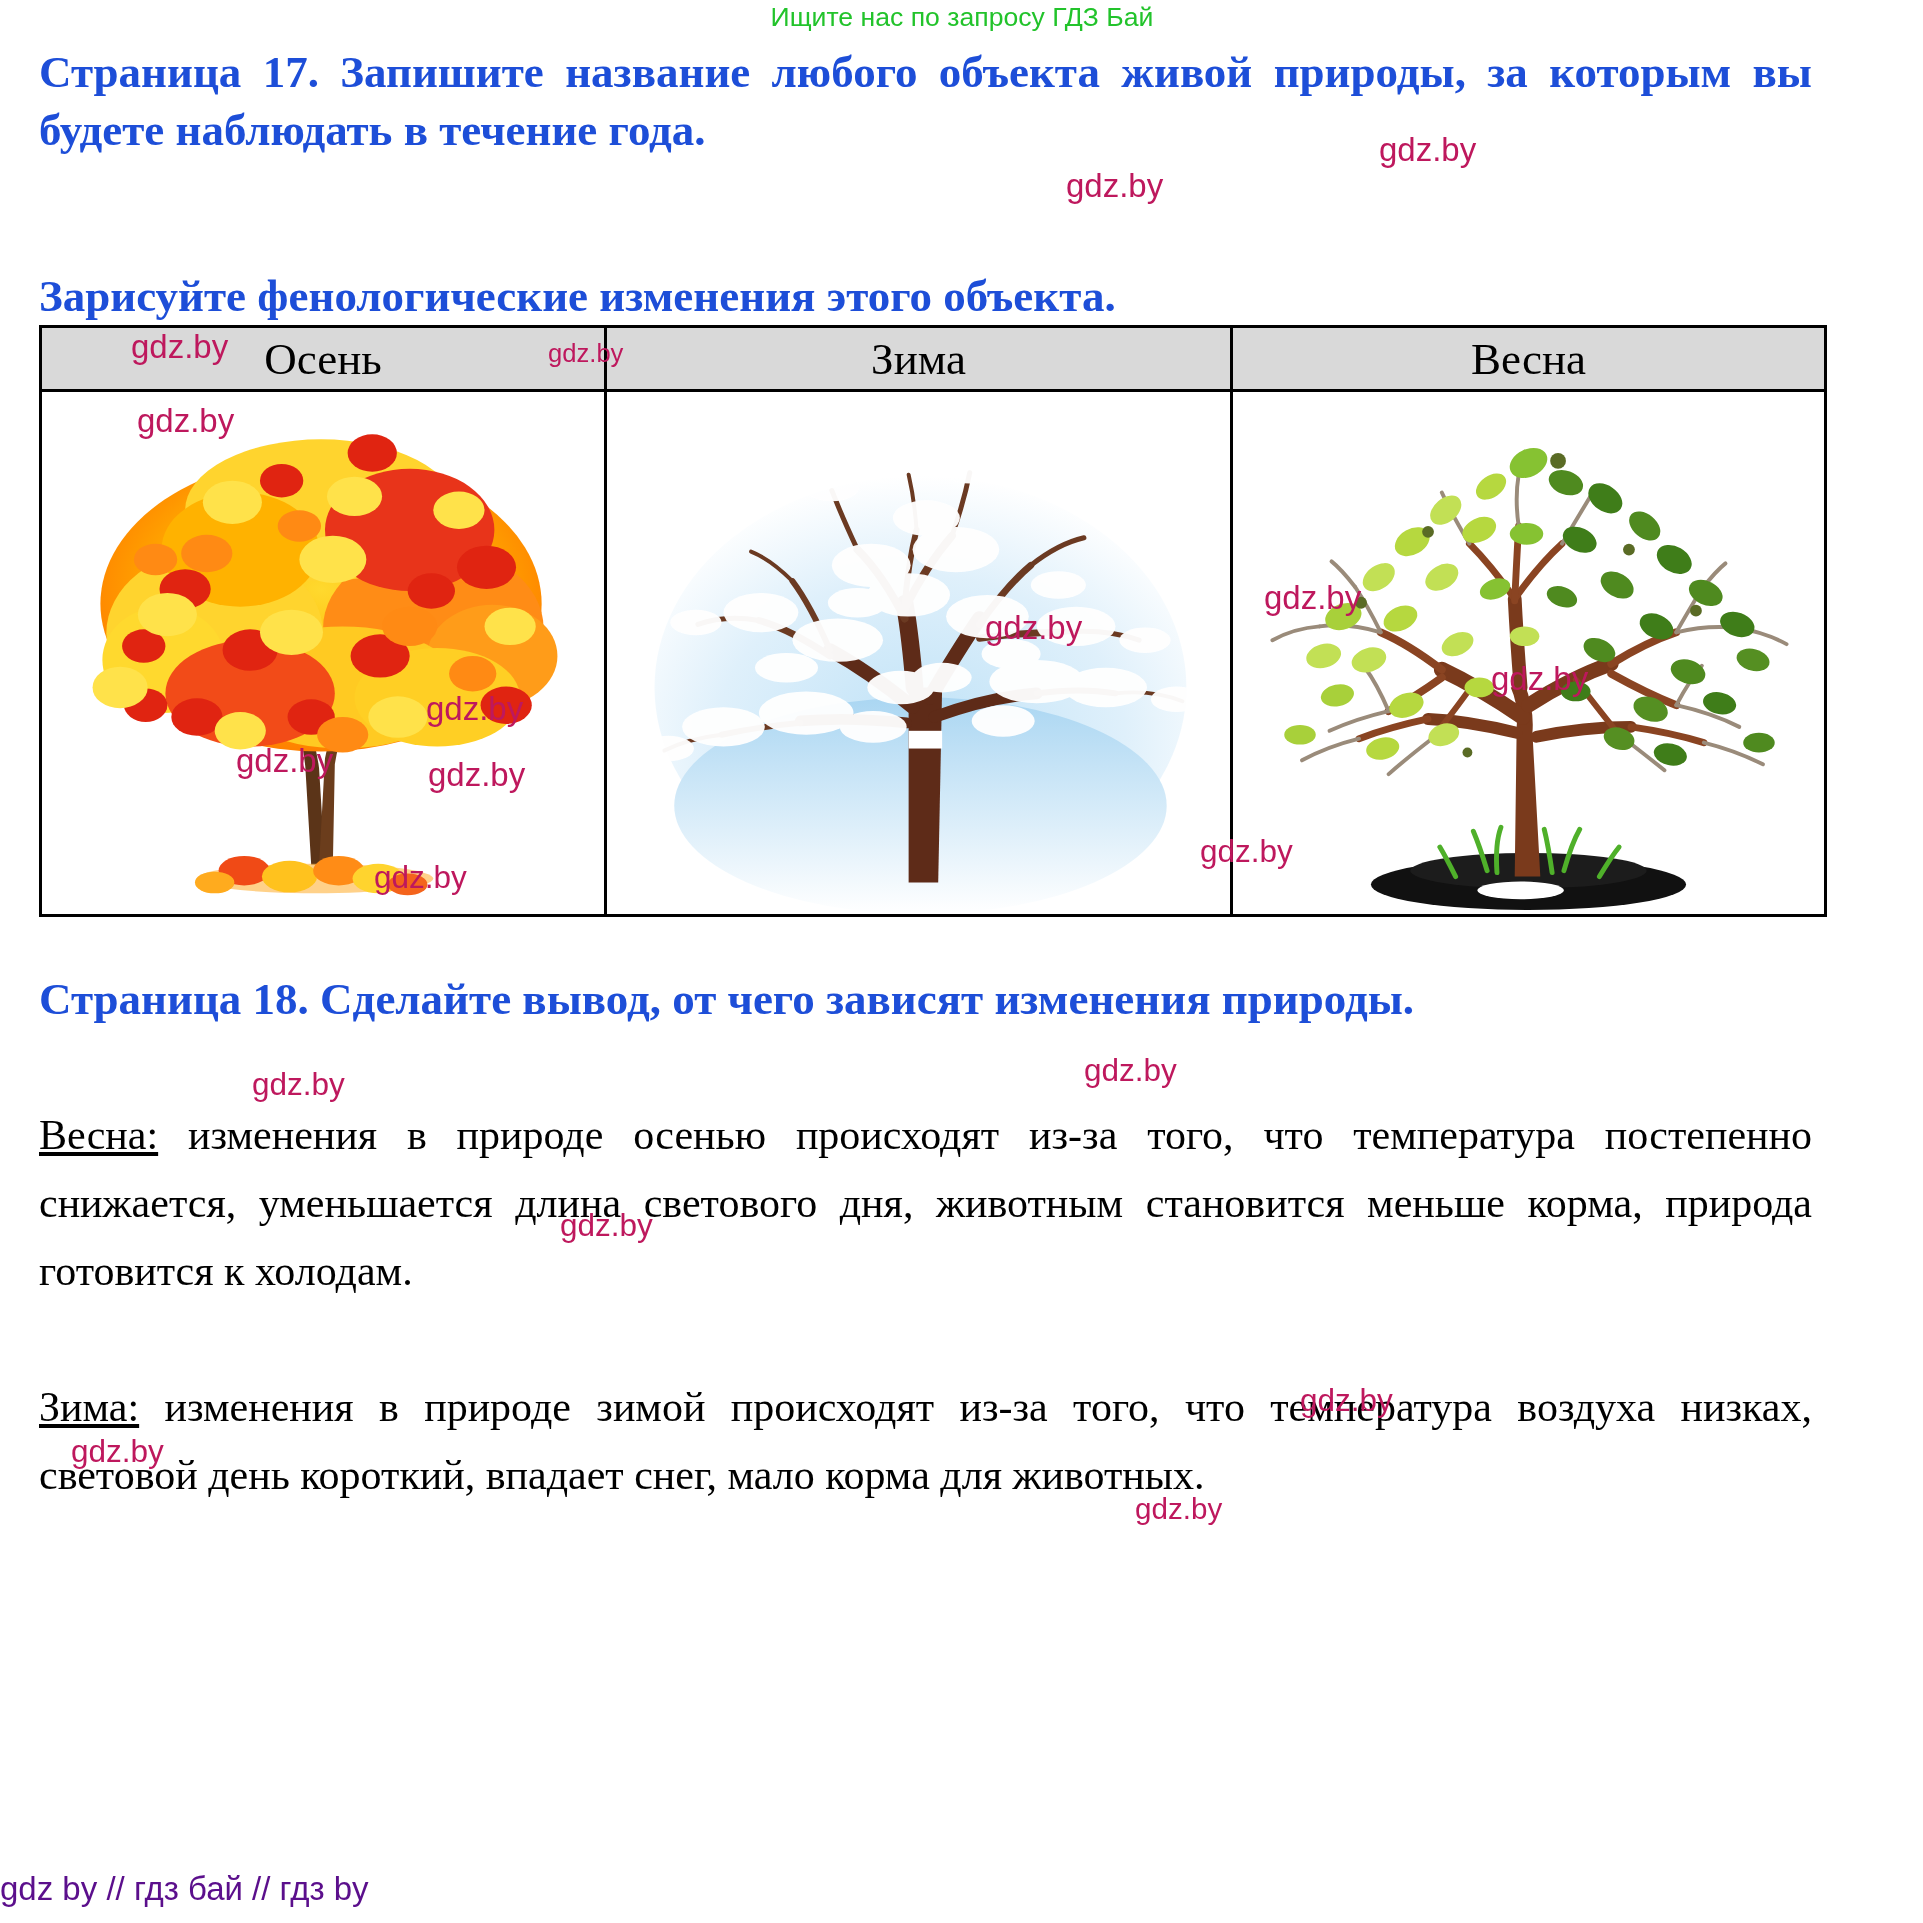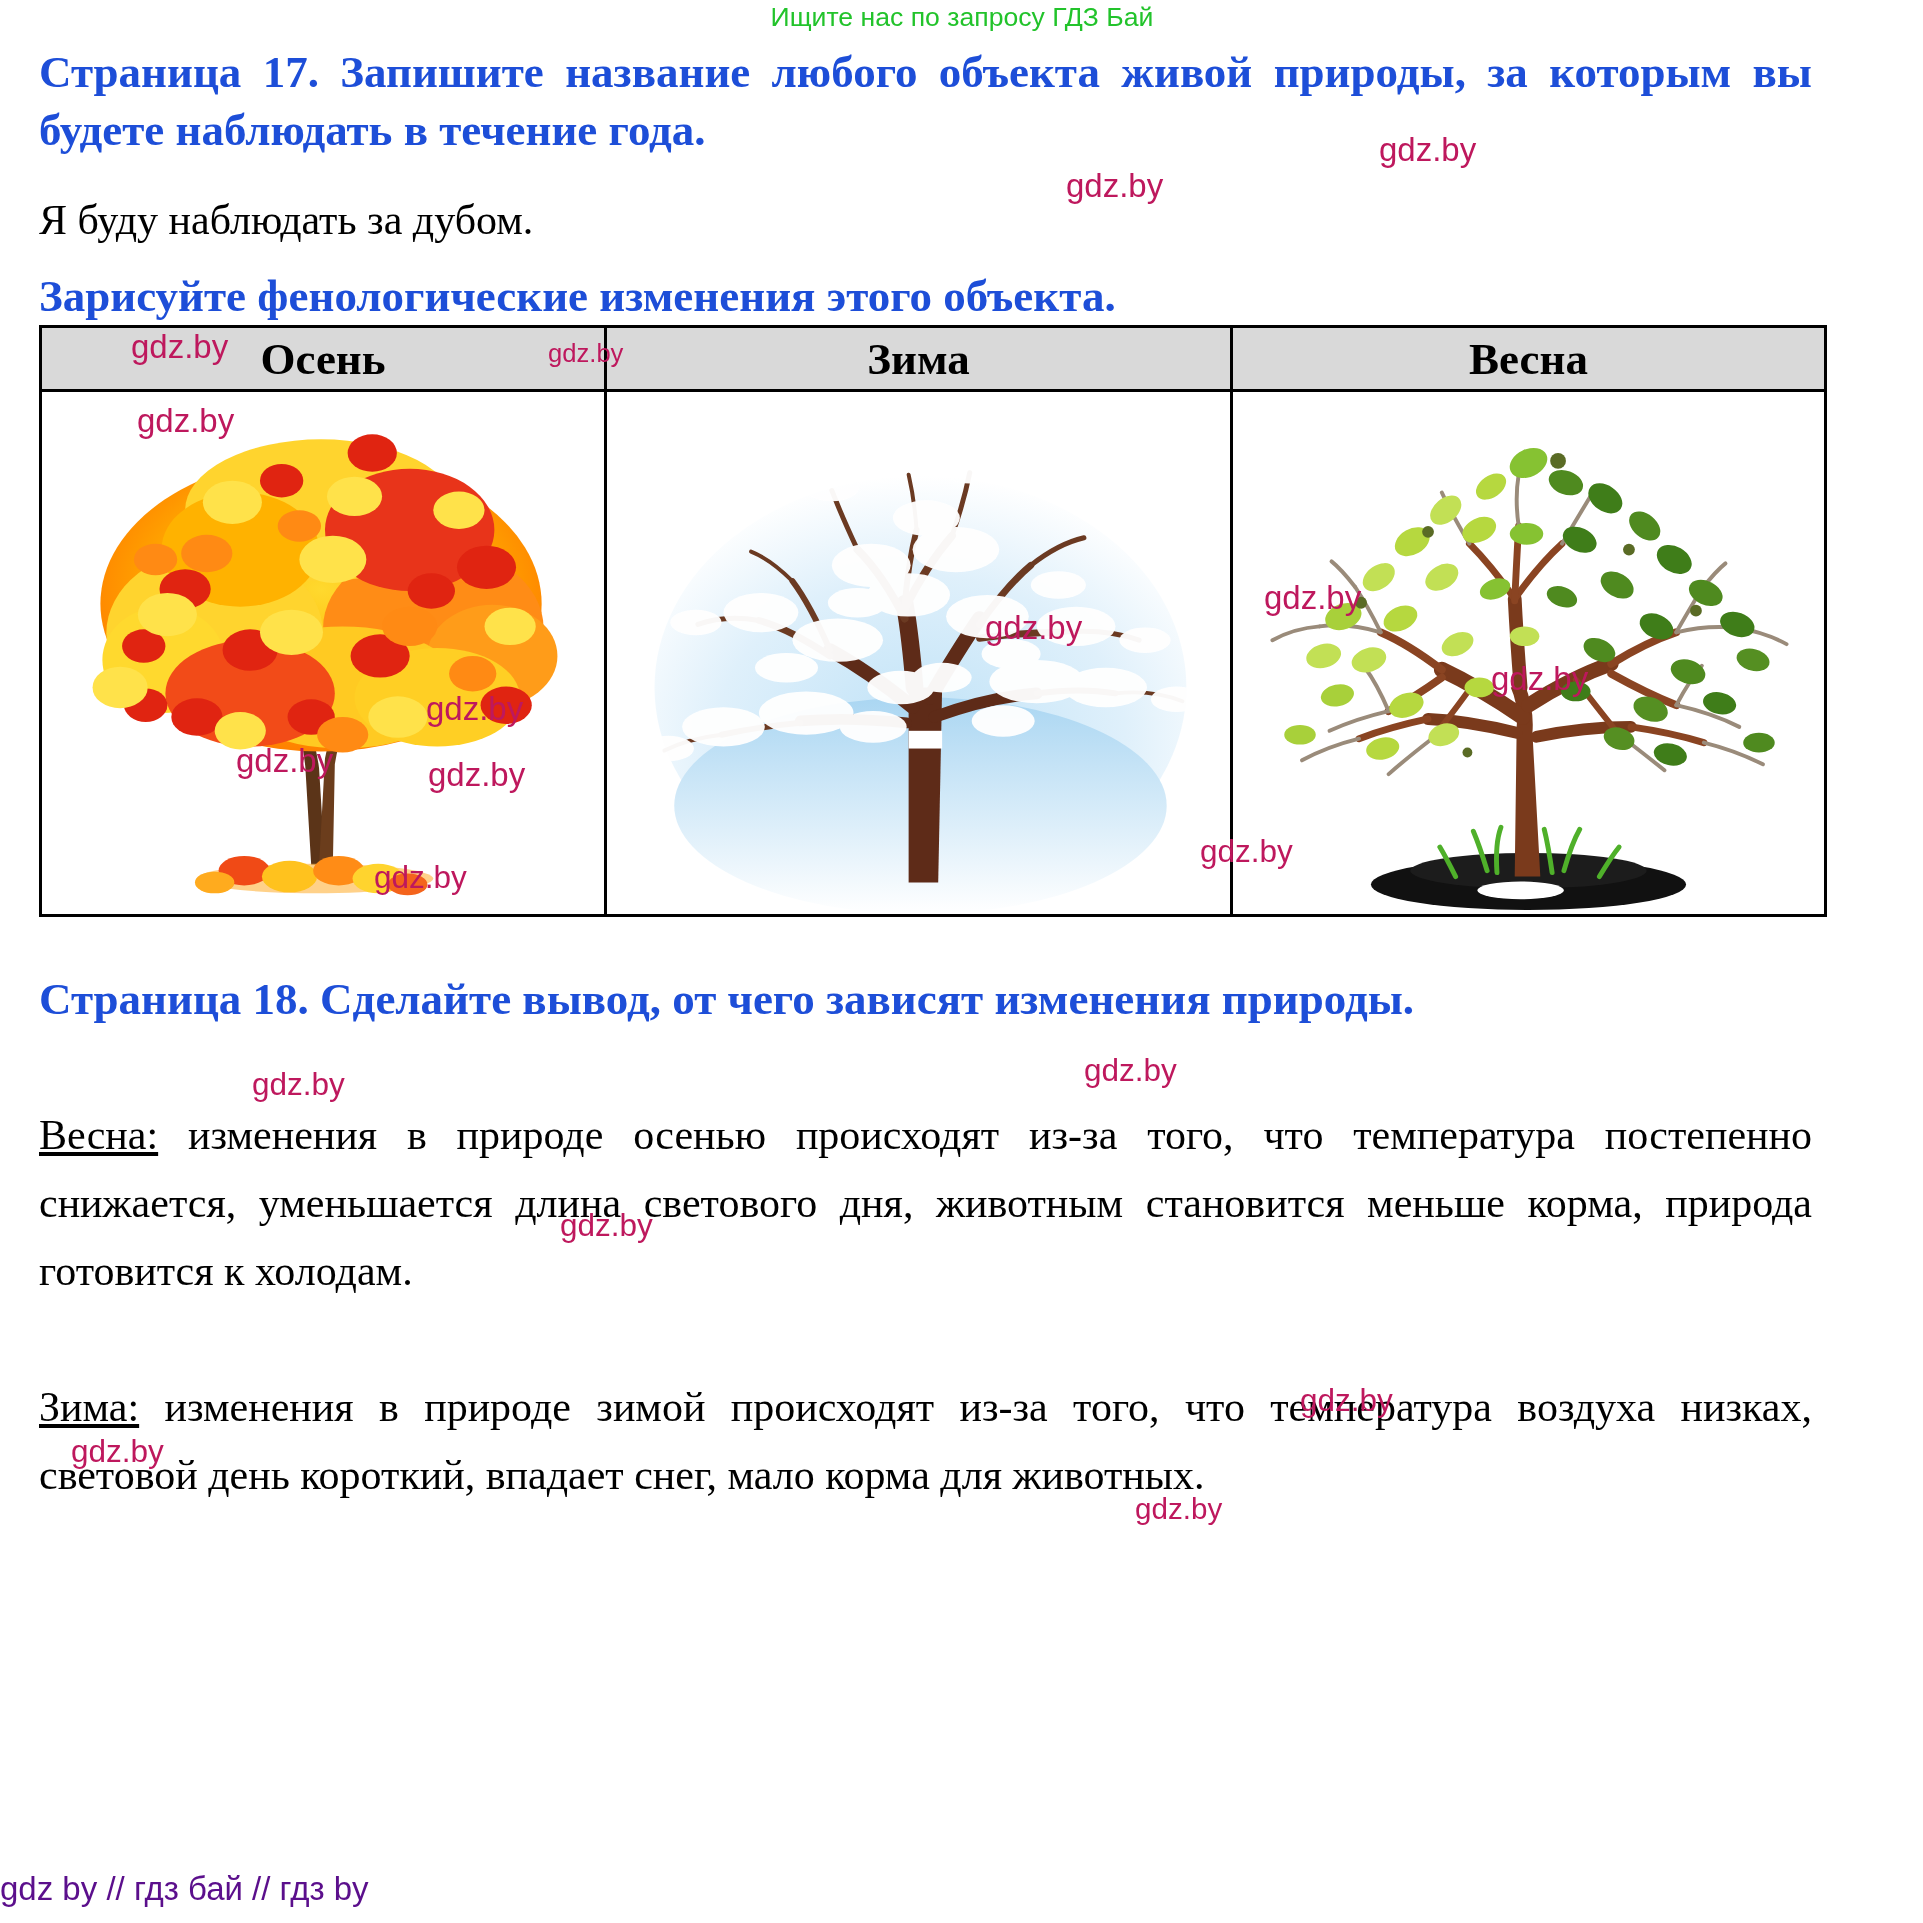--- a/index.html
+++ b/index.html
@@ -56,21 +56,21 @@
   .tbl td{
     border:3px solid #000;
     padding:0;
     vertical-align:top;
   }
   .tbl thead td{
     background:#d9d9d9;
     height:61px;
     text-align:center;
     vertical-align:middle;
-    font-weight:bold;
+    font-weight:normal;
     font-size:45px;
     position:relative;
   }
   .cell-body{height:522px;position:relative;background:#fff;overflow:hidden;}
 
   
   .wm{
     position:absolute;
     font-family:Liberation Sans, sans-serif;
     color:#be185d;
@@ -92,21 +92,20 @@
 </style>
 </head>
 <body>
 
 <div class="page">
 
   <div class="promo">Ищите нас по запросу ГДЗ Бай</div>
 
   <div class="block h-bold" style="top:43px;">Страница 17. Запишите название любого объекта живой природы, за которым вы будете наблюдать в течение года.</div>
 
-  <div class="block ans" style="top:193px;">Я буду наблюдать за дубом.</div>
 
   <div class="block h-bold nojust" style="top:267px;">Зарисуйте фенологические изменения этого объекта.</div>
 
   <table class="tbl">
     <thead>
       <tr>
         <td style="width:562px;">Осень</td>
         <td style="width:623px;">Зима</td>
         <td style="width:591px;">Весна</td>
       </tr>

